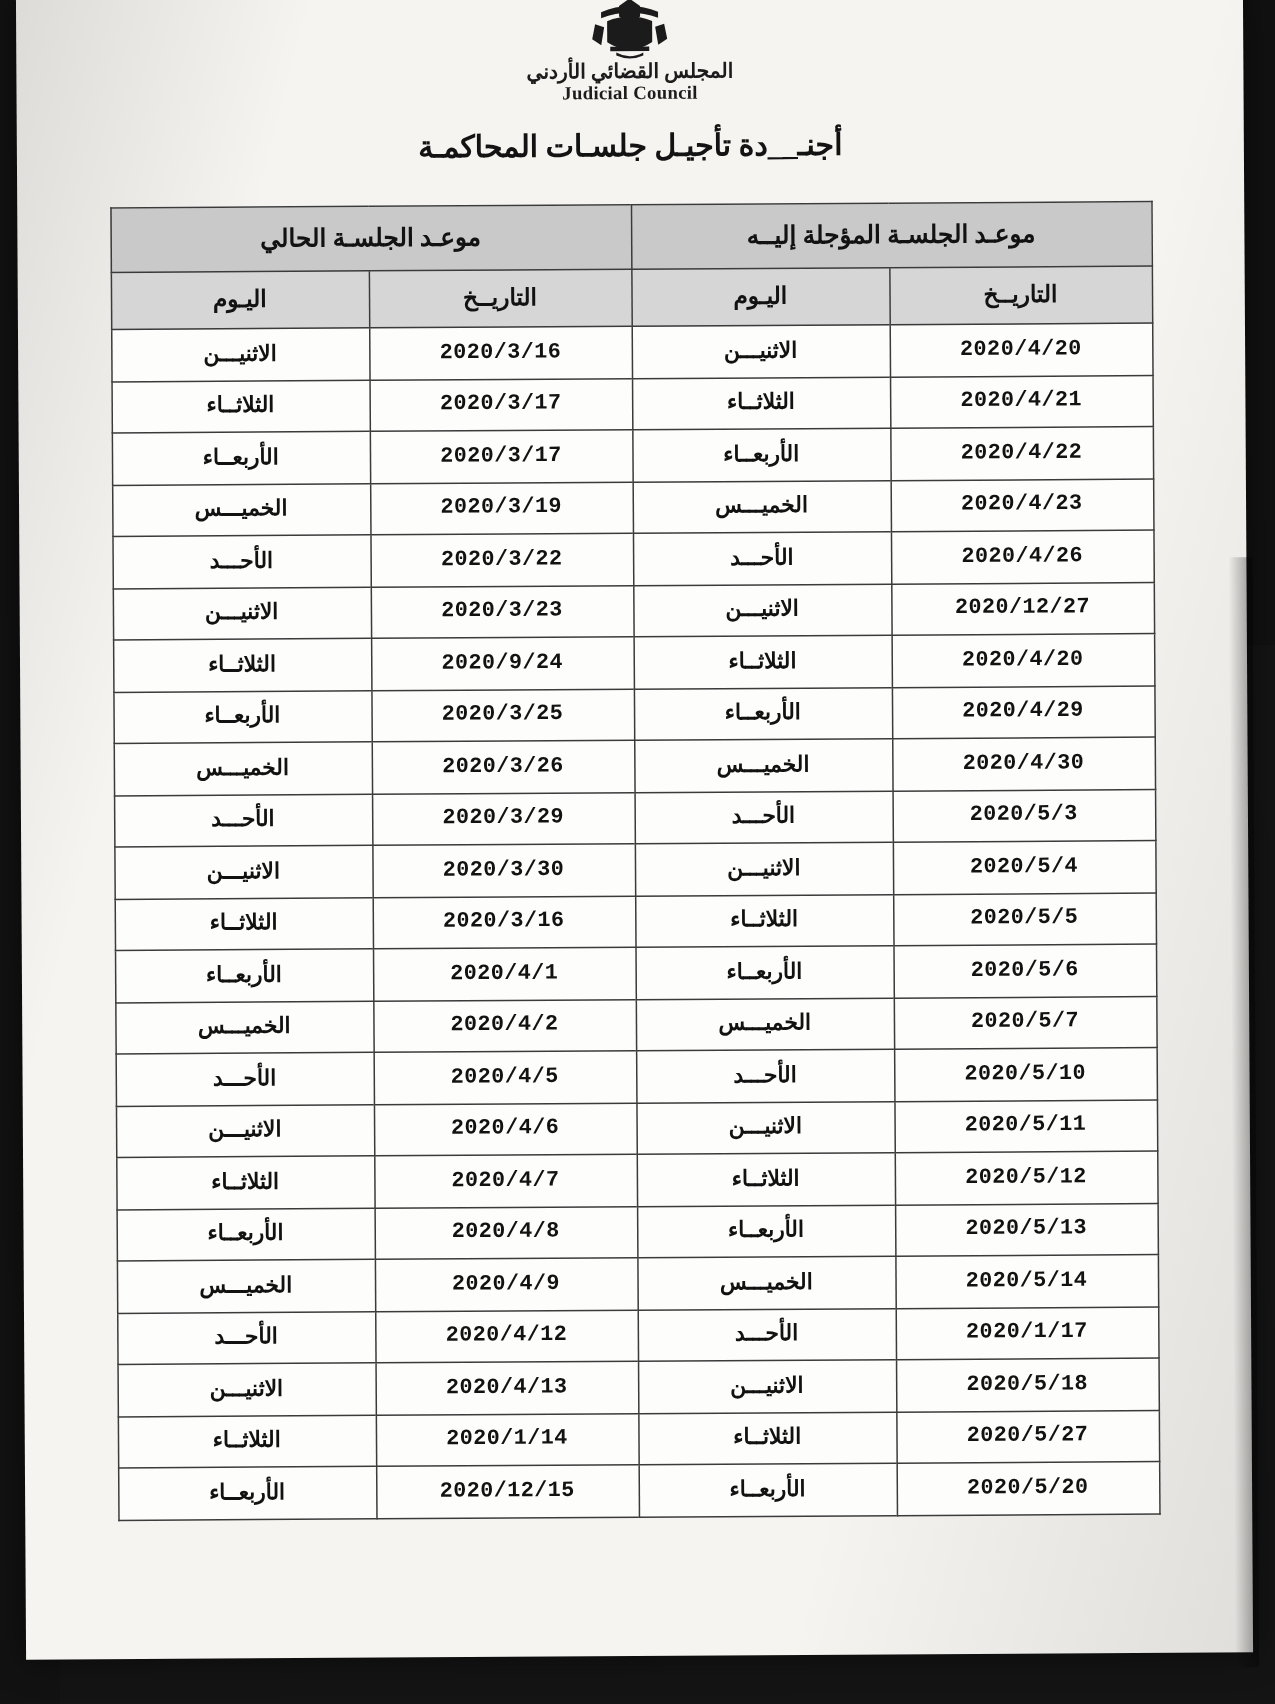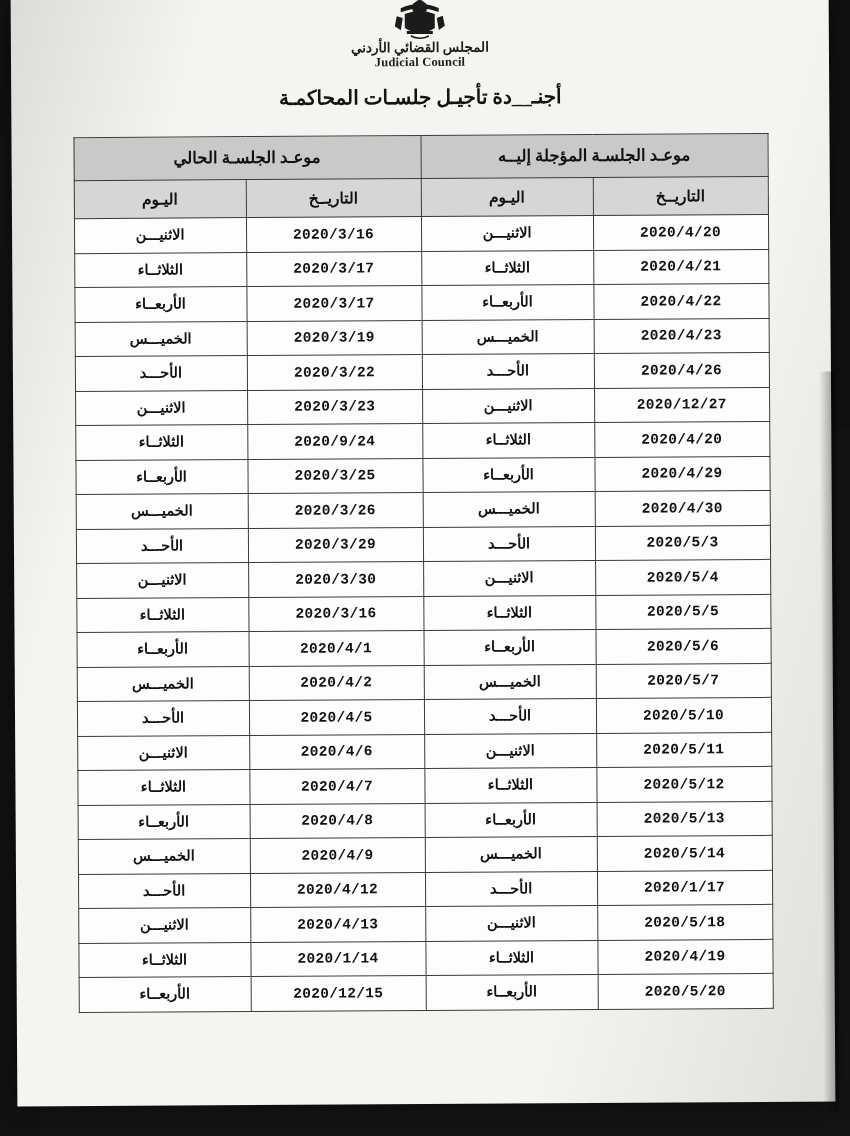--- a/index.html
+++ b/index.html
@@ -323,21 +323,21 @@
             <td class="date">2020/4/12</td>
             <td class="day">الأحـــد</td>
           </tr>
           <tr>
             <td class="date">2020/5/18</td>
             <td class="day">الاثنيـــن</td>
             <td class="date">2020/4/13</td>
             <td class="day">الاثنيـــن</td>
           </tr>
           <tr>
-            <td class="date">2020/4/19</td>
+            <td class="date">2020/5/27</td>
             <td class="day">الثلاثــاء</td>
             <td class="date">2020/1/14</td>
             <td class="day">الثلاثــاء</td>
           </tr>
           <tr>
             <td class="date">2020/5/20</td>
             <td class="day">الأربعــاء</td>
             <td class="date">2020/12/15</td>
             <td class="day">الأربعــاء</td>
           </tr>

